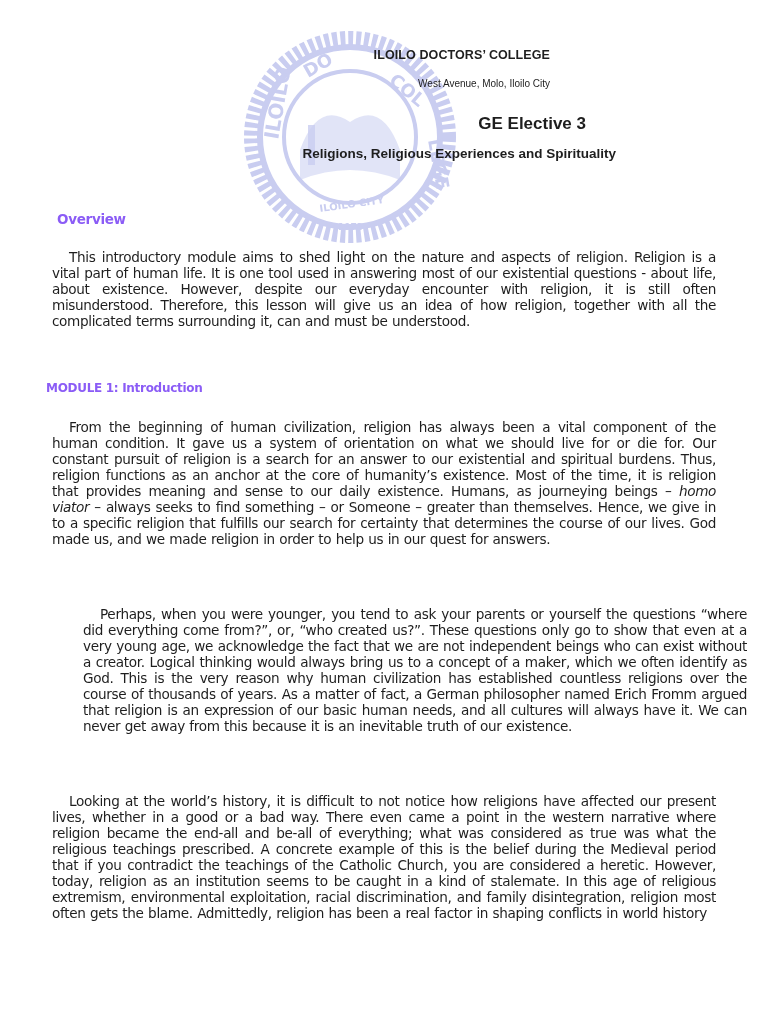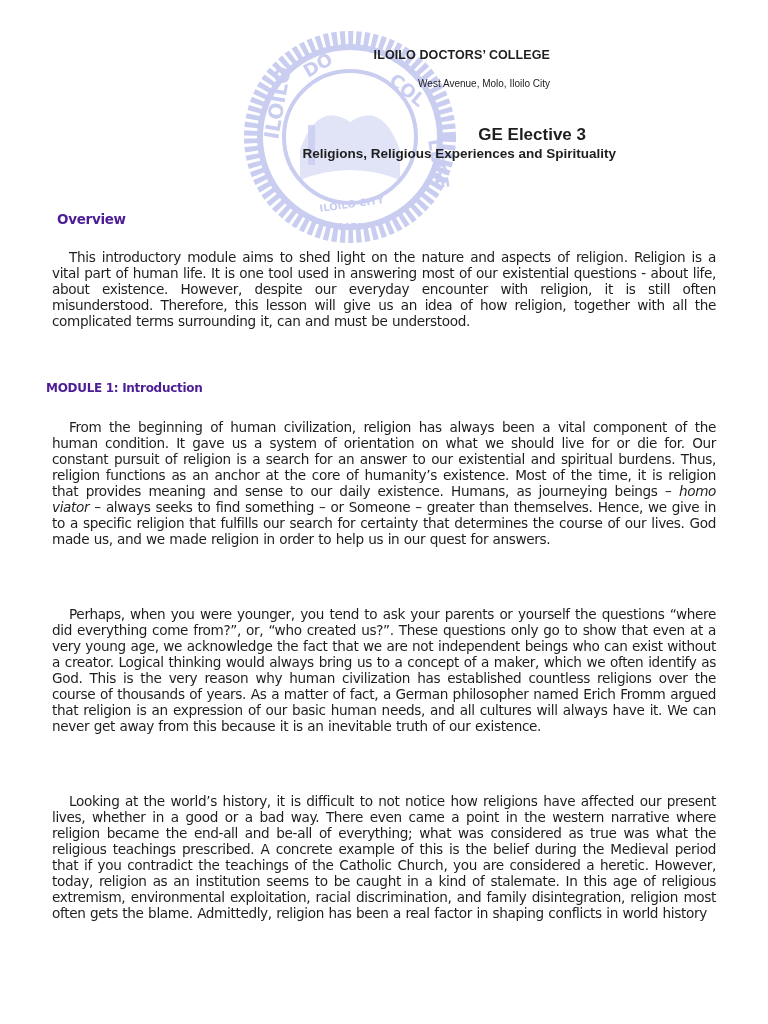--- a/index.html
+++ b/index.html
@@ -4,34 +4,34 @@
 <style>
   html, body { margin: 0; padding: 0; background: #ffffff; }
   body { width: 768px; height: 1024px; position: relative; overflow: hidden;
          font-family: "DejaVu Sans", sans-serif; color: #1e1e1e; }
   .seal { position: absolute; left: 238px; top: 30px; width: 224px; height: 214px; }
   .header { position: absolute; left: 0; width: 768px; text-align: right; }
   .college { top: 48px; left: 150px; width: 400px; font-family: "Liberation Sans", sans-serif;
              font-weight: bold; font-size: 12.5px; letter-spacing: 0.1px; }
   .address { top: 78px; left: 150px; width: 400px; font-family: "Liberation Sans", sans-serif;
              font-size: 10px; }
-  .course { top: 125px; left: 186px; width: 400px; font-family: "Liberation Sans", sans-serif;
+  .course { top: 114px; left: 186px; width: 400px; font-family: "Liberation Sans", sans-serif;
             font-weight: bold; font-size: 17px; }
   .subtitle { top: 146px; left: 186px; width: 430px; font-family: "Liberation Sans", sans-serif;
               font-weight: bold; font-size: 13.5px; }
   h2 { margin: 0; position: absolute; font-family: "DejaVu Sans", sans-serif; font-weight: bold;
-       font-size: 13.5px; letter-spacing: -0.3px; color: #4c1d95; text-align: center; }
+       font-size: 13.5px; letter-spacing: -0.3px; color: #8b5cf6; text-align: center; }
   .h-overview { left: 57px; top: 211px; }
   .h-module { left: 46px; top: 381px; font-size: 12px; }
   .para { position: absolute; left: 52px; width: 664px; margin: 0; font-size: 13.6px;
           line-height: 16px; text-align: justify; text-indent: 17px; letter-spacing: -0.35px;
           word-spacing: 0.5px; }
   .p1 { top: 249px; }
   .p2 { top: 419px; }
-  .p3 { top: 606px; }
+  .p3 { top: 606px; margin-left: 31px; }
   .p4 { top: 793px; }
   em { font-style: italic; }
 </style>
 </head>
 <body>
 
 <svg class="seal" viewBox="0 0 224 214" xmlns="http://www.w3.org/2000/svg">
   <g fill="none" stroke="#c9cdf0">
     <circle cx="112" cy="107" r="99" stroke-width="14" stroke-dasharray="5 3"></circle>
     <circle cx="112" cy="107" r="90" stroke-width="6"></circle>

